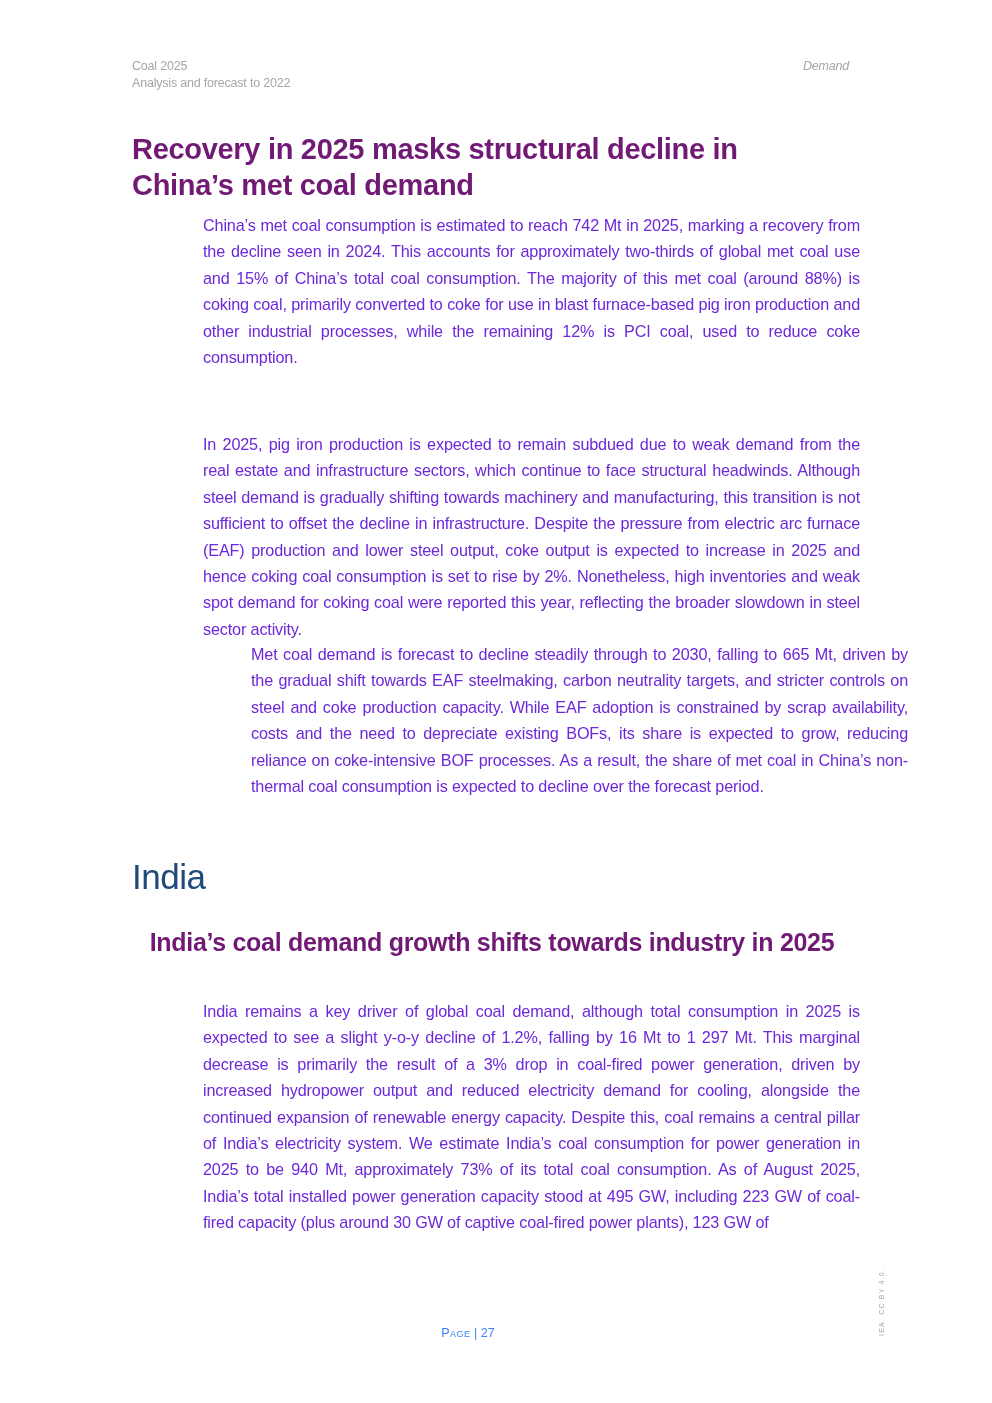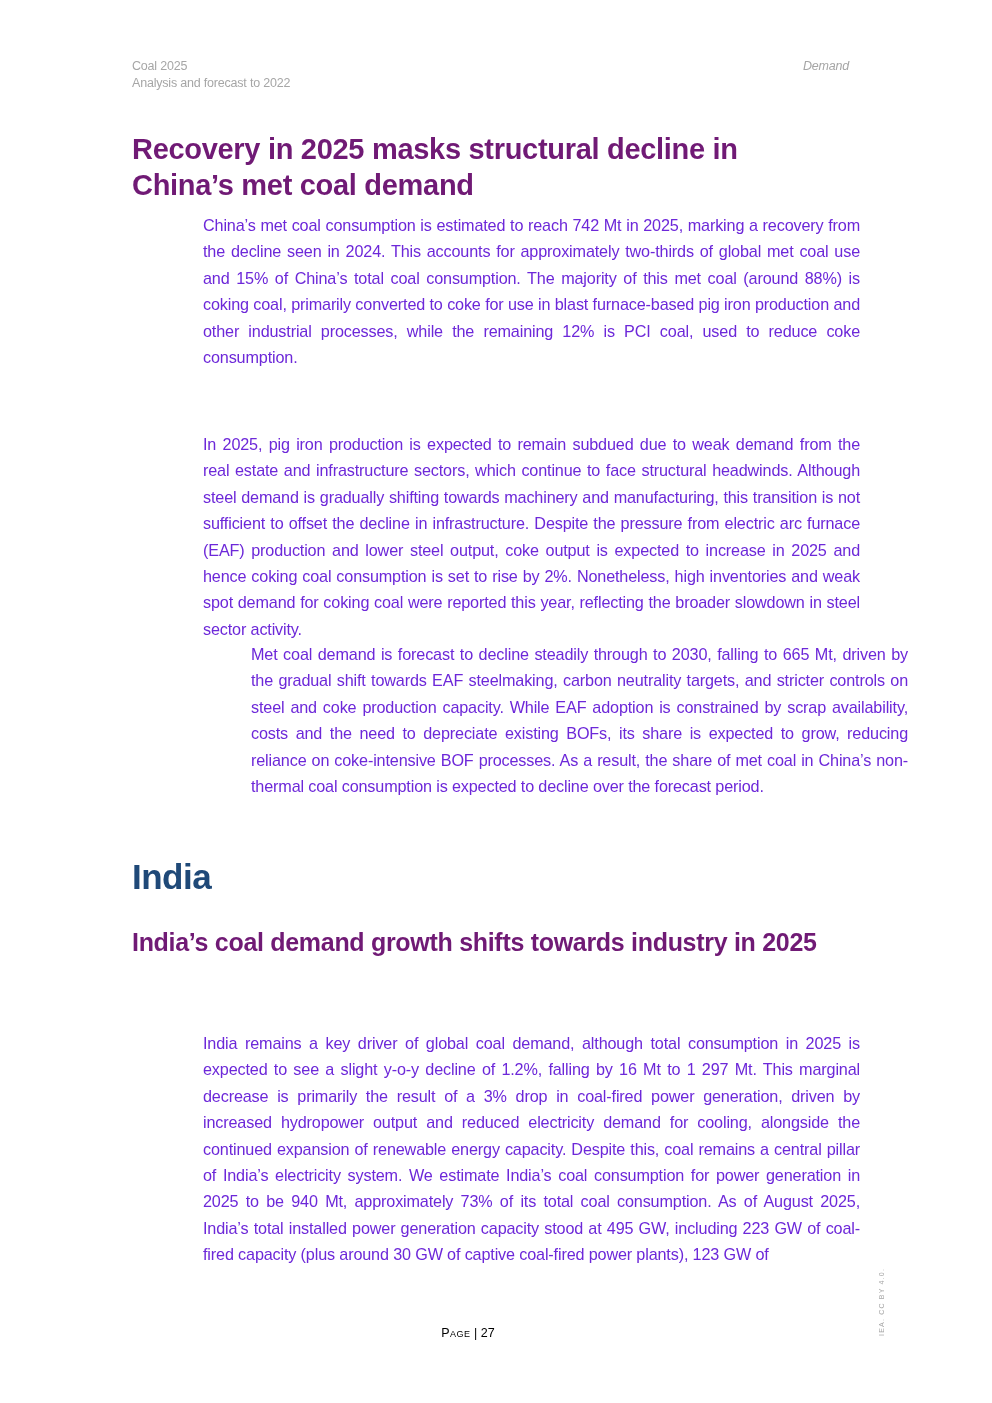--- a/index.html
+++ b/index.html
@@ -42,61 +42,62 @@
       top: 131px;
       font-size: 29px;
       line-height: 36px;
       letter-spacing: -0.3px;
     }
     .h1 {
       position: absolute;
       left: 132px;
       top: 855px;
       font-family: "Liberation Sans", sans-serif;
-      font-weight: bold;
+      font-weight: normal;
       font-size: 35px;
       line-height: 44px;
       color: #1f4978;
       margin: 0;
       letter-spacing: -0.5px;
     }
     .h2.india {
       top: 926px;
       font-size: 25px;
       line-height: 33px;
       width: 720px;
       letter-spacing: -0.3px;
+      text-align: center;
     }
 
     .para {
       position: absolute;
       left: 203px;
       width: 657px;
       font-family: Liberation Sans, sans-serif;
       font-size: 16.2px;
       line-height: 26.4px;
       text-align: justify;
       color: #6d28d9;
       margin: 0;
       letter-spacing: -0.15px;
     }
     .p1 { top: 212px; }
     .p2 { top: 387px; margin-top: 44px; }
     .p3 { top: 641px; margin-left: 48px; }
-    .p4 { top: 998px; height: 264px; overflow: hidden; margin-top: 32px; }
+    .p4 { top: 998px; height: 264px; overflow: hidden; }
 
     .footer-page {
       position: absolute;
       top: 1326px;
       left: 0;
       width: 936px;
       text-align: center;
       font-family: "Liberation Sans", sans-serif;
       font-size: 12.5px;
-      color: #000000;
+      color: #3b82f6;
     }
     .footer-page .page-word {
       font-variant: small-caps;
       letter-spacing: 0.5px;
     }
     .license {
       position: absolute;
       left: 878px;
       top: 1336px;
       transform: rotate(-90deg);

